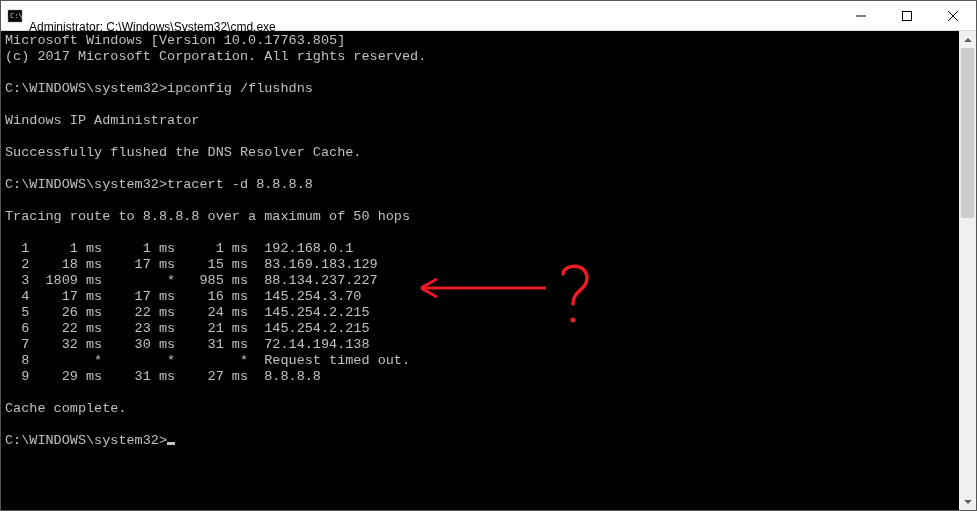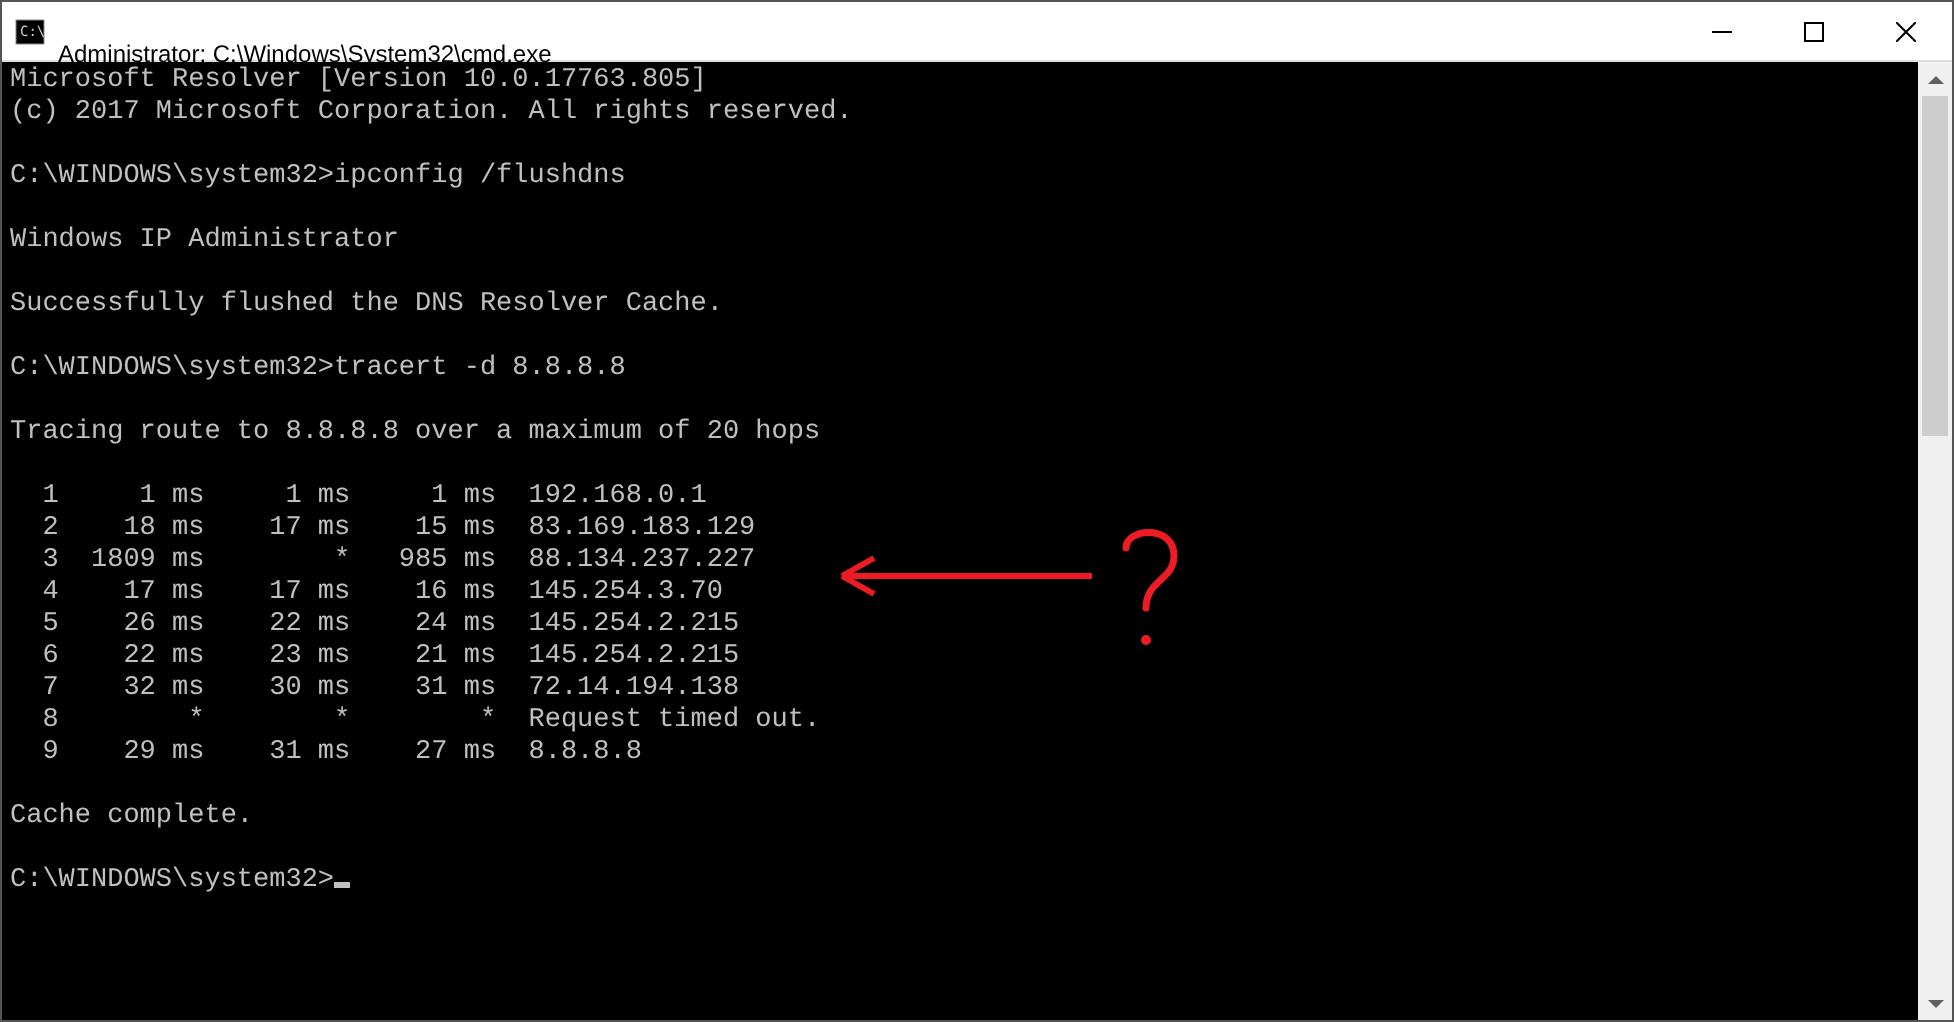--- a/index.html
+++ b/index.html
@@ -139,32 +139,32 @@
       <div class="win-btn">
         <svg width="10" height="10">
             <line x1="0" y1="0" x2="10" y2="10" stroke-width="1"></line>
             <line x1="10" y1="0" x2="0" y2="10" stroke-width="1"></line>
           </svg>
       </div>
     </div>
   </div>
 
   <div class="terminal-area">
-    <div class="terminal"><span>Microsoft Resolver [Version 10.0.17763.805]</span>
+    <div class="terminal"><span>Microsoft Windows [Version 10.0.17763.805]</span>
 <span>(c) 2017 Microsoft Corporation. All rights reserved.</span>
 
 <span>C:\WINDOWS\system32&gt;</span><span>ipconfig /flushdns</span>
 
 <span>Windows IP Administrator</span>
 
 <span>Successfully flushed the DNS Resolver Cache.</span>
 
 <span>C:\WINDOWS\system32&gt;</span><span>tracert -d 8.8.8.8</span>
 
-<span>Tracing route to 8.8.8.8 over a maximum of 20 hops</span>
+<span>Tracing route to 8.8.8.8 over a maximum of 50 hops</span>
 
 <span id="tracert-rows">  1     1 ms     1 ms     1 ms  192.168.0.1
   2    18 ms    17 ms    15 ms  83.169.183.129
   3  1809 ms        *   985 ms  88.134.237.227
   4    17 ms    17 ms    16 ms  145.254.3.70
   5    26 ms    22 ms    24 ms  145.254.2.215
   6    22 ms    23 ms    21 ms  145.254.2.215
   7    32 ms    30 ms    31 ms  72.14.194.138
   8        *        *        *  Request timed out.
   9    29 ms    31 ms    27 ms  8.8.8.8

